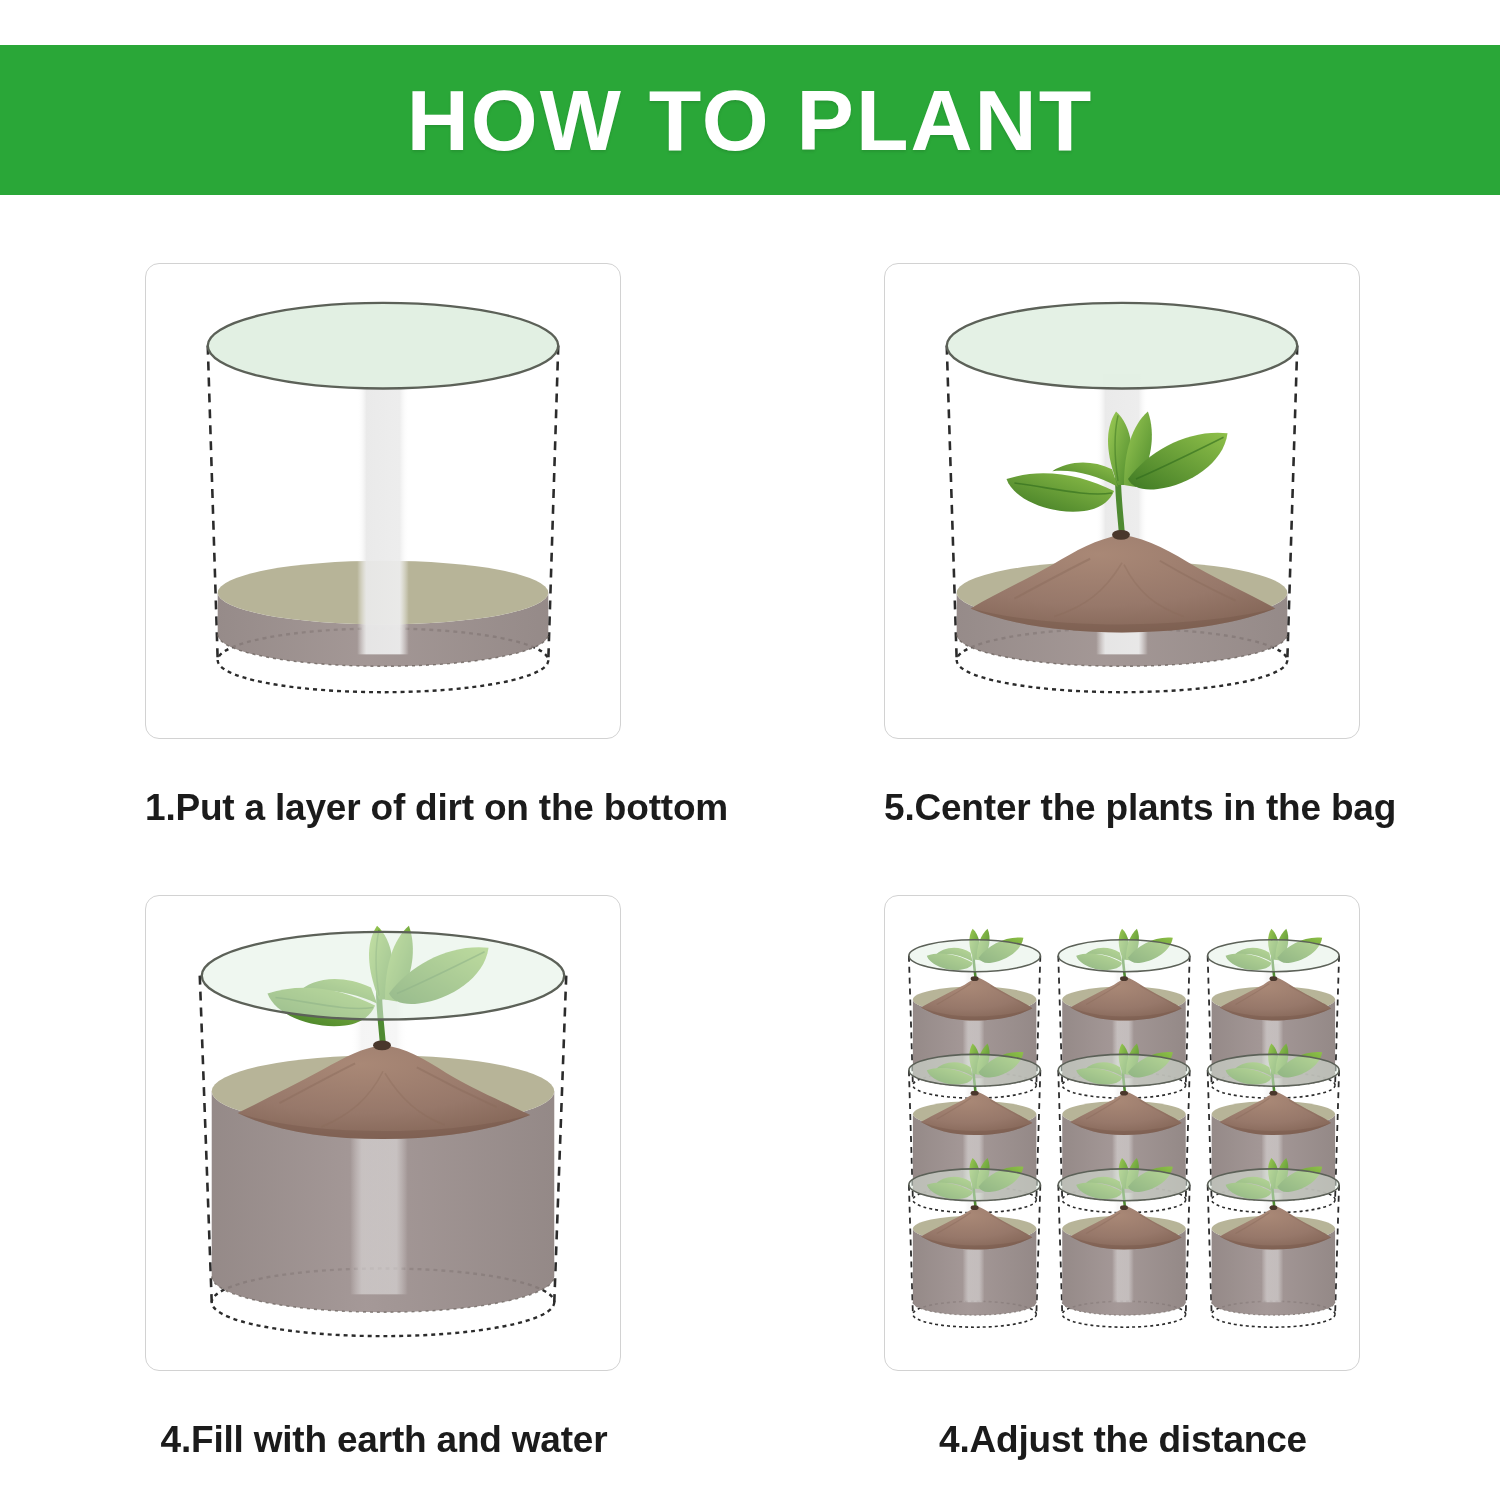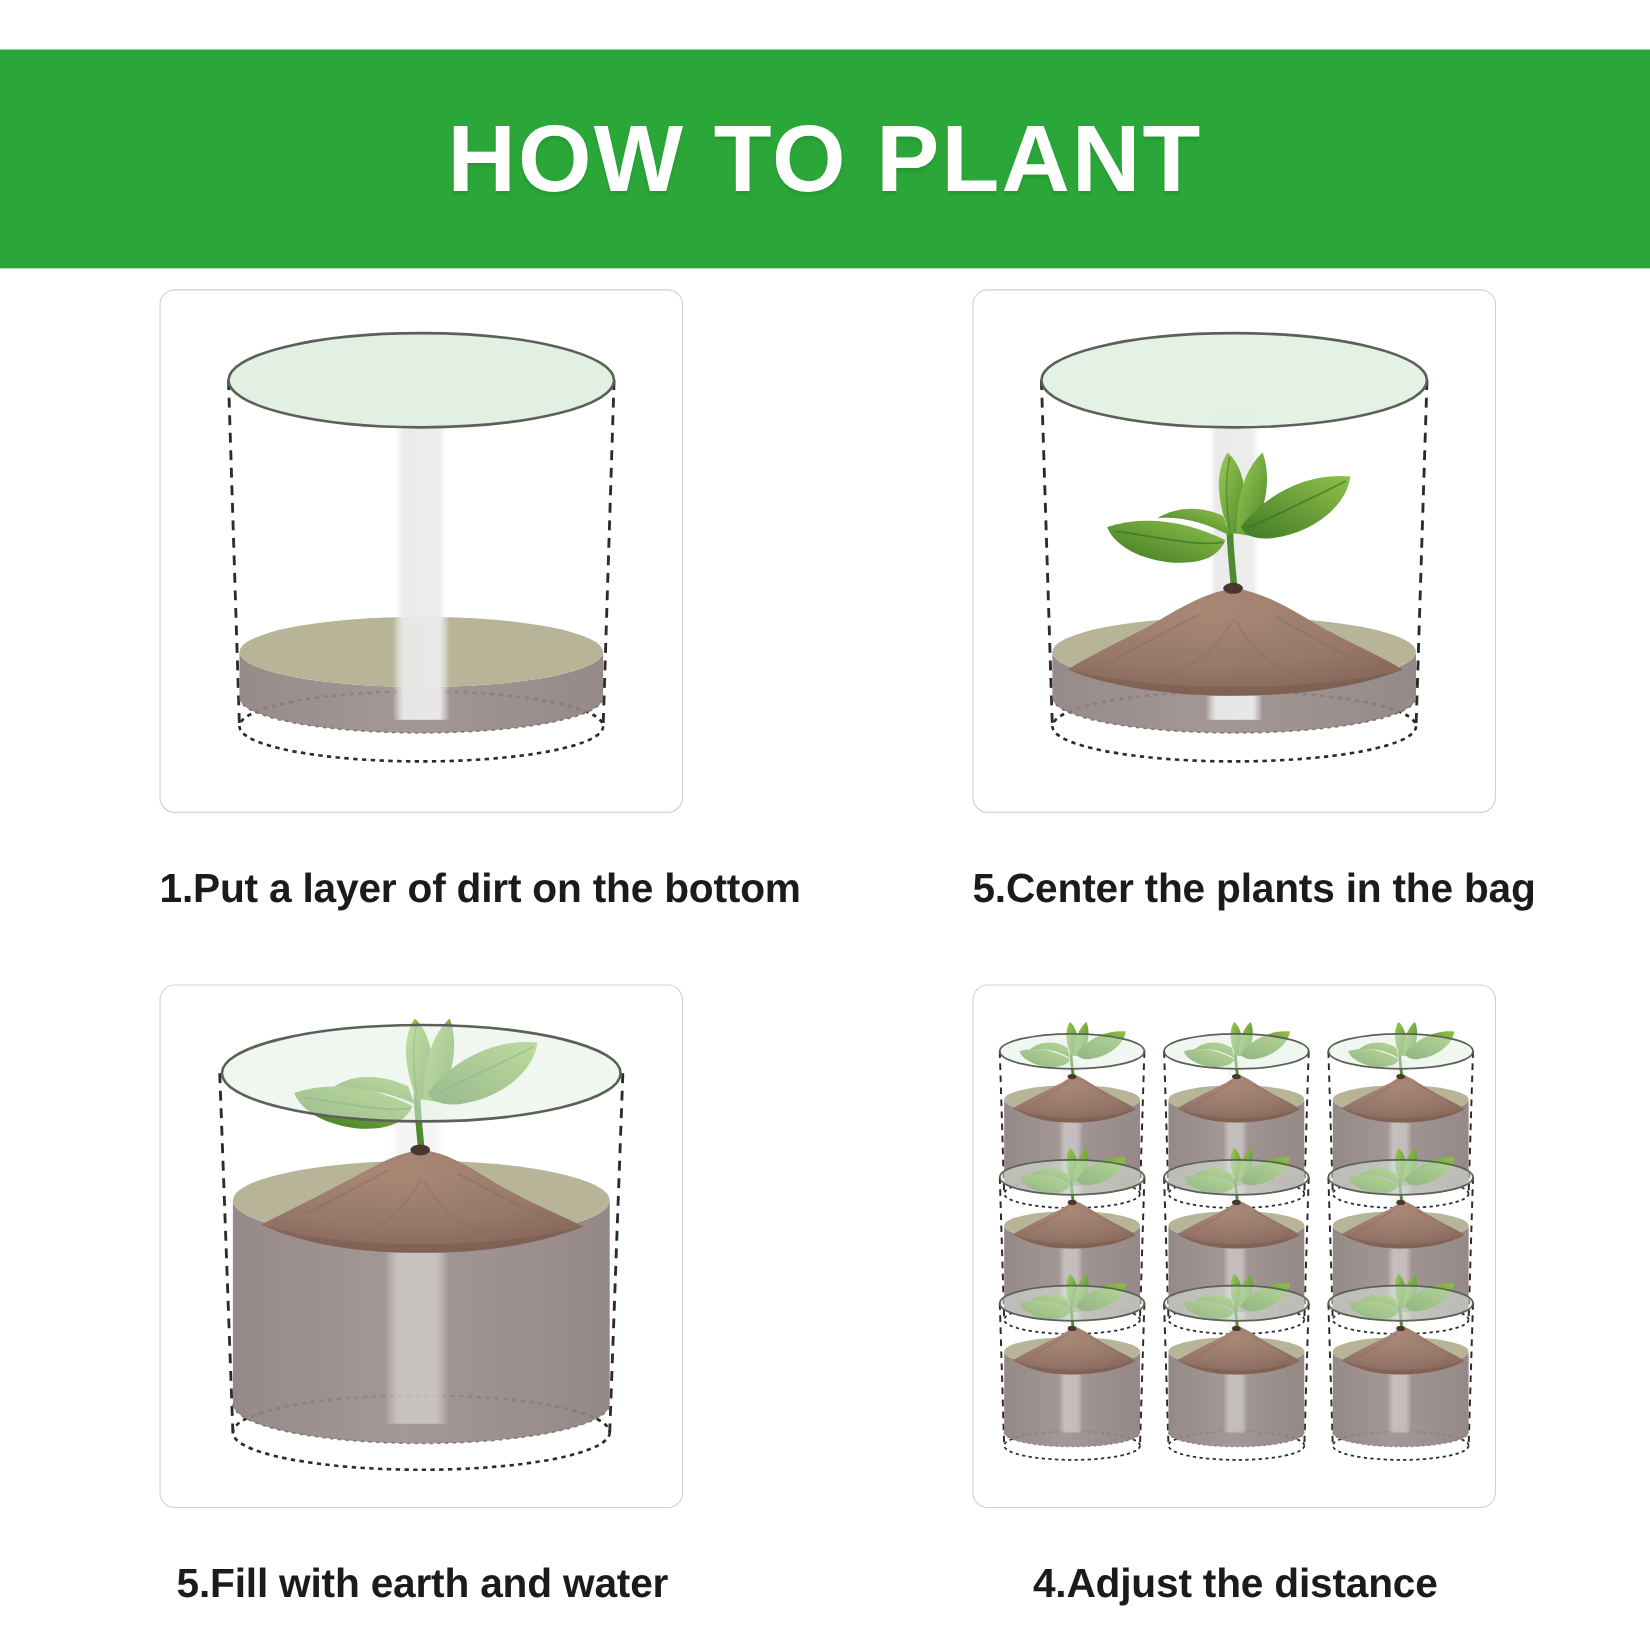--- a/index.html
+++ b/index.html
@@ -14,21 +14,21 @@
     overflow: hidden;
     position: relative;
   }
 
   
   .header-band {
     position: absolute;
     left: 0;
     top: 45px;
     width: 1500px;
-    height: 199px;
+    height: 150px;
     background: #2aa738;
     display: flex;
     align-items: center;
     justify-content: center;
   }
   .header-title {
     color: #ffffff;
     font-family: "Liberation Sans", sans-serif;
     font-size: 86px;
     font-weight: bold;
@@ -261,21 +261,21 @@
           <path d="M240 104 C240 70 248 44 264 30 C272 52 268 82 252 106 Z" fill="url(#s3leafA)"></path>
           <path d="M234 100 C230 74 230 52 234 34" fill="none" stroke="#3f7a24" stroke-width="1.5" opacity="0.55"></path>
           <path d="M244 98 C266 68 306 48 344 52 C340 82 306 104 274 108 C258 110 248 106 244 98 Z" fill="url(#s3leafB)"></path>
           <path d="M252 98 C284 84 316 68 340 56" fill="none" stroke="#2f6a1c" stroke-width="1.6" opacity="0.6"></path>
           <ellipse cx="237" cy="150" rx="9" ry="5" fill="#4a372c"></ellipse>
         </g>
 
         <ellipse cx="238" cy="80" rx="182" ry="44" fill="#e2f0e3" fill-opacity="0.55" stroke="#5c6158" stroke-width="2.4"></ellipse>
       </svg>
     </div>
-    <div class="step-caption">5.Fill with earth and water</div>
+    <div class="step-caption">4.Fill with earth and water</div>
   </div>
 
   <div class="step step-3">
     <div class="step-card">
       <svg viewBox="0 0 476 476">
         <defs>
           <linearGradient id="s4body" x1="0" y1="0" x2="1" y2="0">
             <stop offset="0" stop-color="#8d817f"></stop>
             <stop offset="0.45" stop-color="#9e9190"></stop>
             <stop offset="1" stop-color="#8c807e"></stop>

